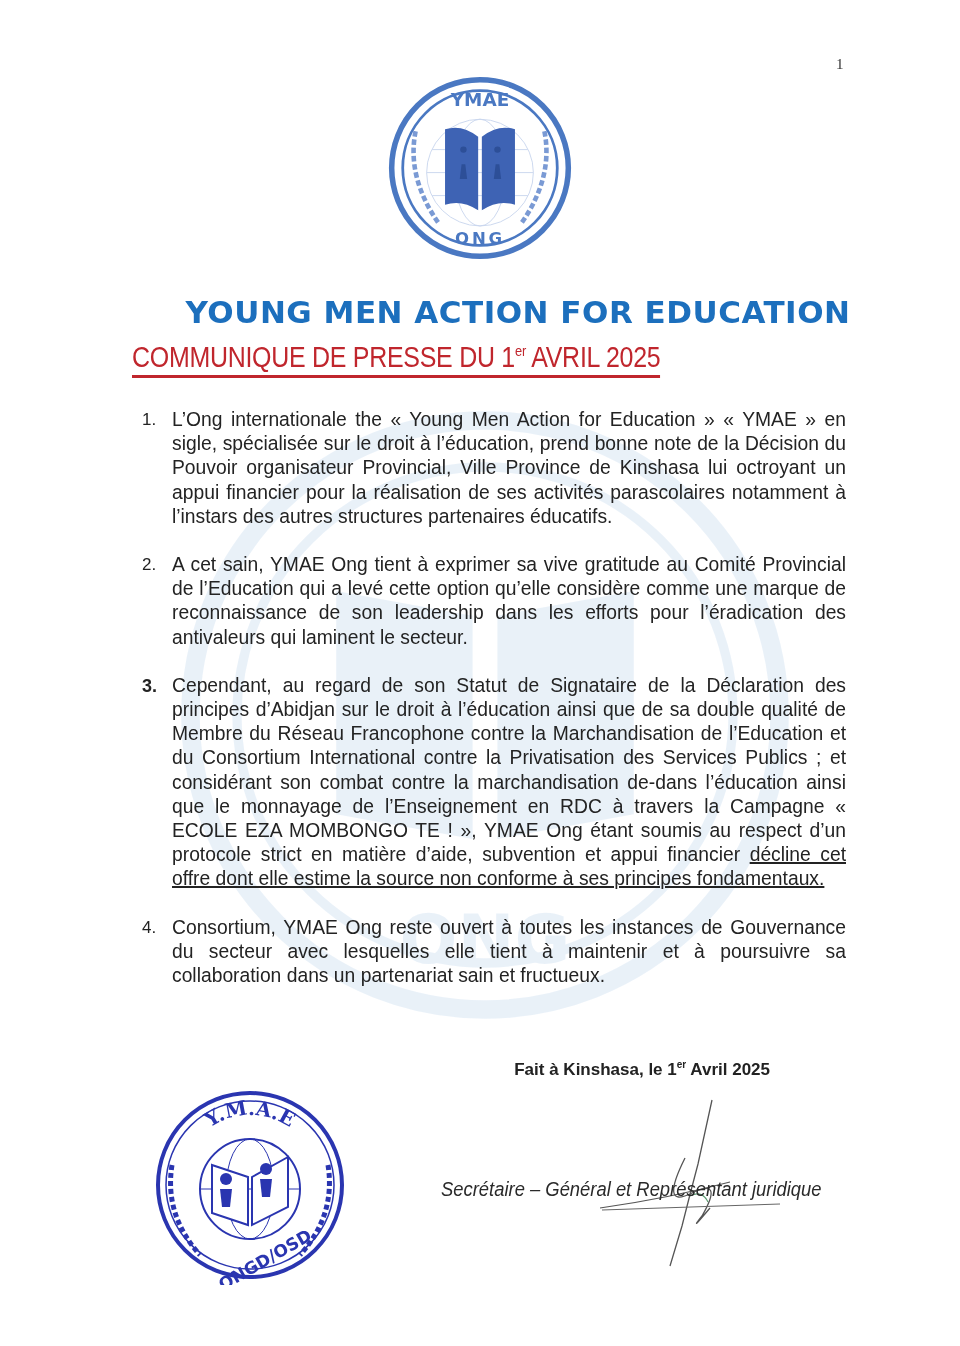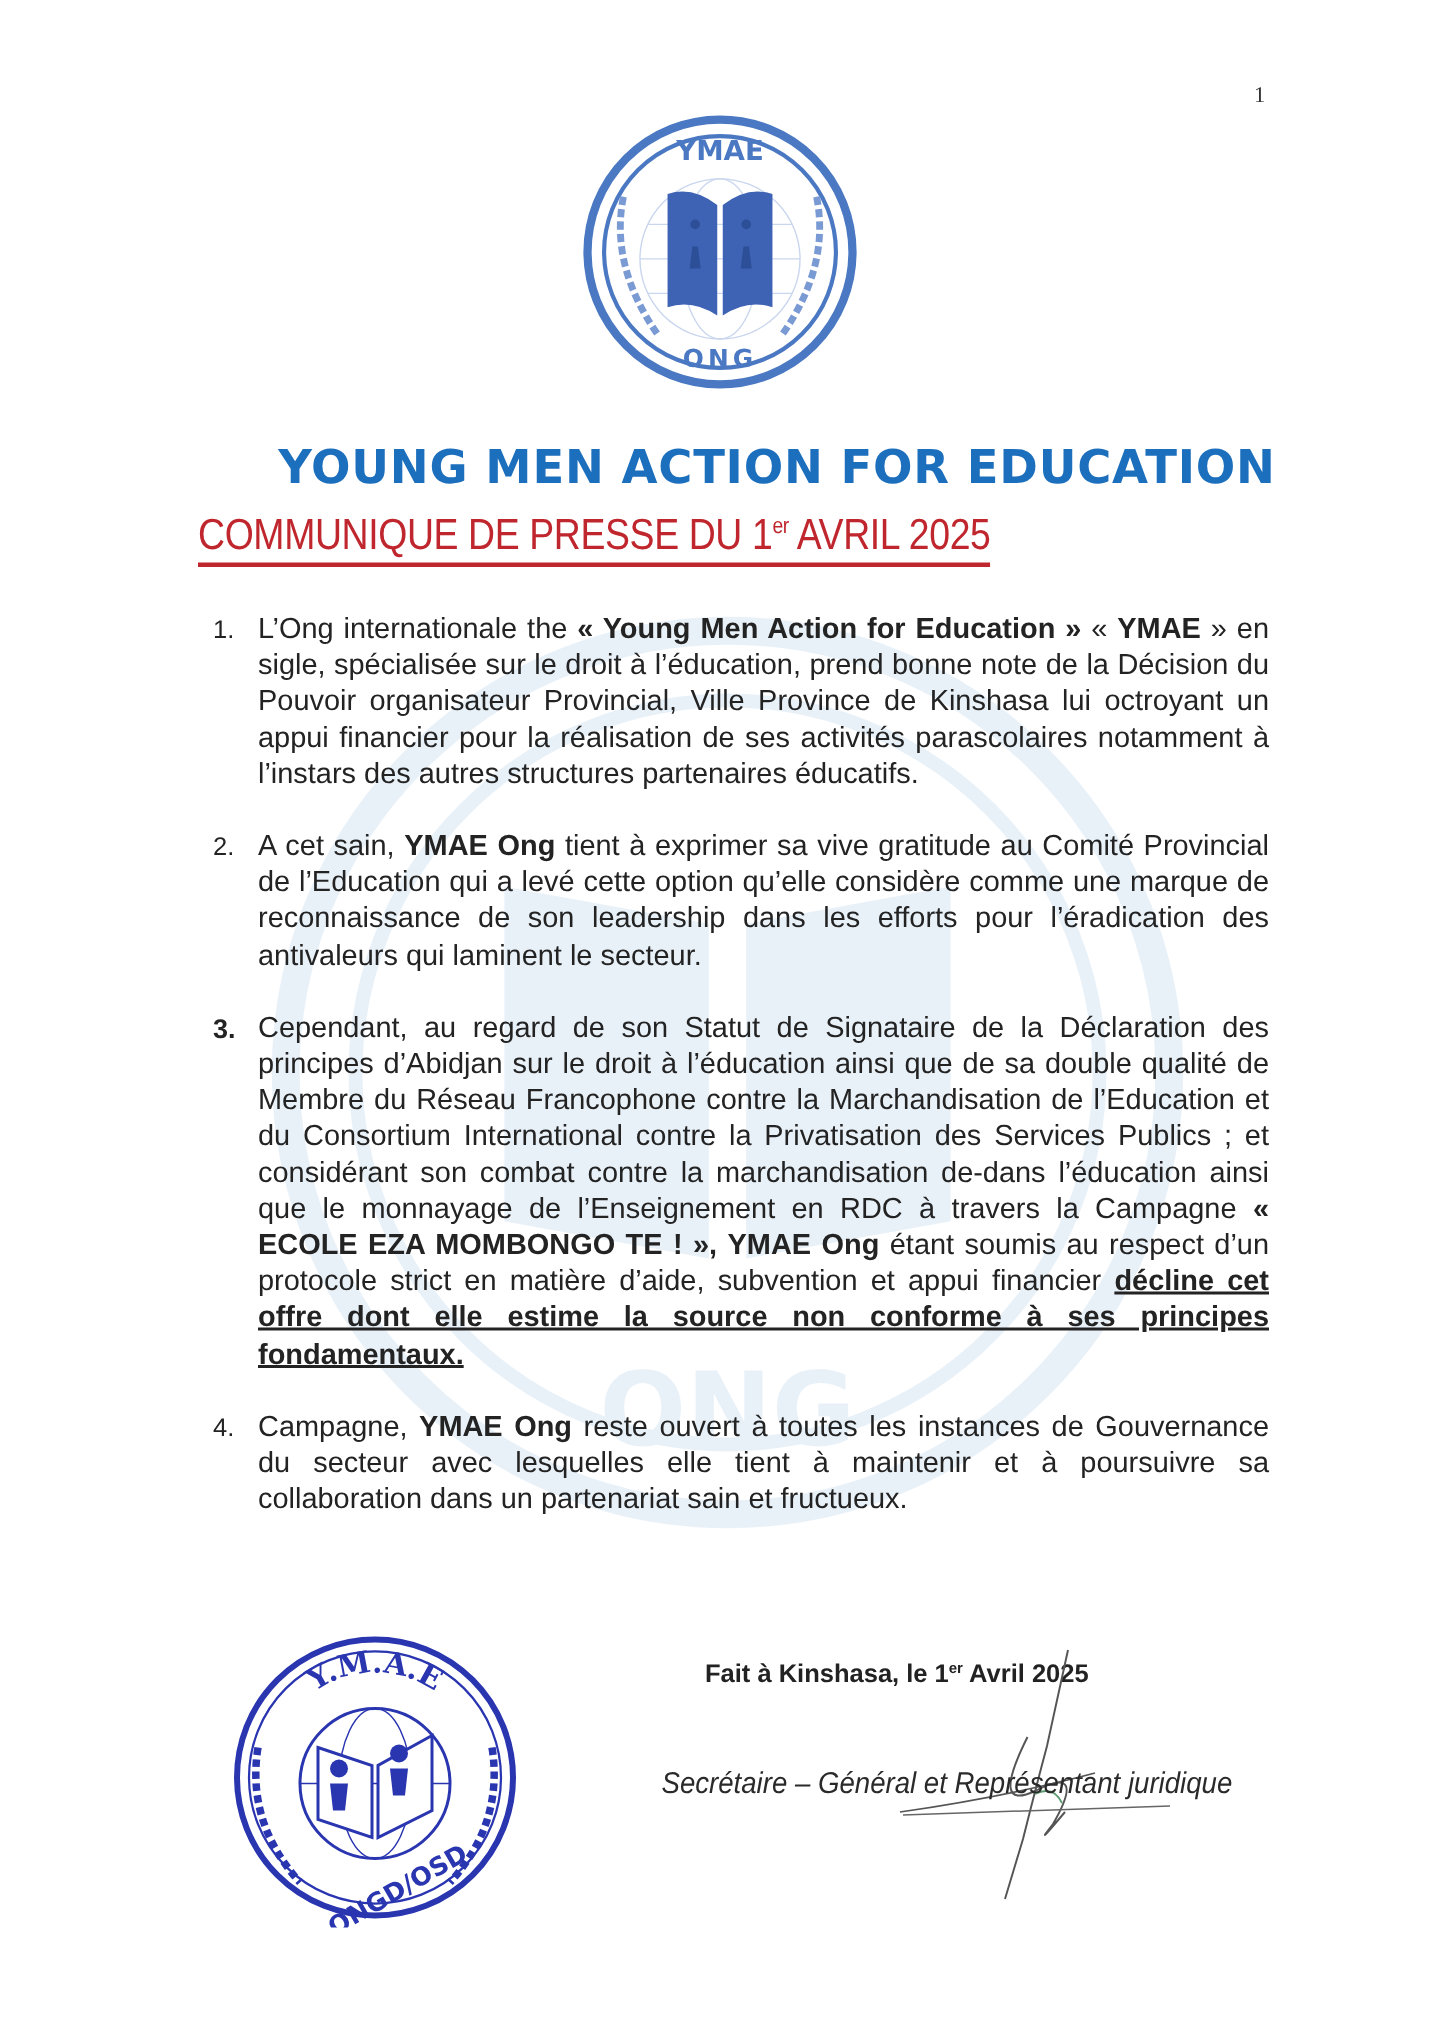--- a/index.html
+++ b/index.html
@@ -24,24 +24,24 @@
     font-family: "Liberation Sans", sans-serif; font-size: 29px; color: #c0262d; font-weight: normal;
     transform: scaleX(0.86); display: inline-block; transform-origin: center;
     border-bottom: 3px solid #c0262d; padding-bottom: 1px; letter-spacing: -0.3px;
   }
   .press-title sup { font-size: 15px; vertical-align: 11px; }
 
   .body-list { position: absolute; left: 140px; top: 408px; width: 706px; margin: 0; padding: 0; list-style: none; }
   .item { position: relative; padding-left: 32px; font-size: 19.3px; line-height: 24.2px; text-align: justify; margin-bottom: 24px; color: #232323; }
   .item .num { position: absolute; left: 2px; top: 0; font-size: 17px; }
   .item .num.bold { font-weight: bold; font-size: 18px; }
-  .item b { font-weight: bold; }
+  .item b { font-weight: normal; }
   .item u { text-decoration: underline; text-decoration-thickness: 2px; }
 
-  .closing { position: absolute; top: 1052px; left: 470px; width: 300px; font-weight: bold; font-size: 17px; line-height: 26px; color: #222; margin-top: 48px; }
+  .closing { position: absolute; top: 1052px; left: 470px; width: 300px; text-align: right; font-weight: bold; font-size: 17px; line-height: 26px; color: #222; }
   .closing sup { font-size: 10px; }
   .signer-role { position: absolute; top: 1178px; left: 441px; font-style: italic; font-size: 20px; color: #2a2a2a; transform: scaleX(0.92); transform-origin: left; }
   .signature { position: absolute; left: 590px; top: 1098px; width: 200px; height: 170px; }
 
   .stamp { position: absolute; left: 150px; top: 1085px; width: 200px; height: 200px; }
 </style>
 </head>
 <body>
 
 <div class="page-number">1</div>
@@ -77,21 +77,21 @@
 <div class="org-title">YOUNG MEN ACTION FOR EDUCATION</div>
 
 <div class="press-title">
   <span class="t"><span>COMMUNIQUE DE PRESSE DU 1</span><sup>er</sup><span> AVRIL 2025</span></span>
 </div>
 
 <ol class="body-list" id="body-list">
     <li class="item"><span class="num">1.</span><span>L’Ong internationale the </span><b>« Young Men Action for Education »</b><span> « </span><b>YMAE</b><span> » en sigle, spécialisée sur le droit à l’éducation, prend bonne note de la Décision du Pouvoir organisateur Provincial, Ville Province de Kinshasa lui octroyant un appui financier pour la réalisation de ses activités parascolaires notamment à l’instars des autres structures partenaires éducatifs.</span></li>
     <li class="item"><span class="num">2.</span><span>A cet sain, </span><b>YMAE Ong</b><span> tient à exprimer sa vive gratitude au Comité Provincial de l’Education qui a levé cette option qu’elle considère comme une marque de reconnaissance de son leadership dans les efforts pour l’éradication des antivaleurs qui laminent le secteur.</span></li>
     <li class="item"><span class="num bold">3.</span><span>Cependant, au regard de son Statut de Signataire de la Déclaration des principes d’Abidjan sur le droit à l’éducation ainsi que de sa double qualité de Membre du Réseau Francophone contre la Marchandisation de l’Education et du Consortium International contre la Privatisation des Services Publics ; et considérant son combat contre la marchandisation de-dans l’éducation ainsi que le monnayage de l’Enseignement en RDC à travers la Campagne </span><b>« ECOLE EZA MOMBONGO TE ! »,</b><span>      </span><b>YMAE Ong</b><span> étant soumis au respect d’un protocole strict en matière d’aide, subvention et appui financier </span><u><b>décline cet offre dont elle estime la source non conforme à ses principes fondamentaux.</b></u></li>
-    <li class="item"><span class="num">4.</span><span>Campagne, </span><b>YMAE Ong</b><span> reste ouvert à toutes les instances de Gouvernance du secteur avec lesquelles elle tient à maintenir et à poursuivre sa collaboration dans un partenariat sain et fructueux.</span></li>
+    <li class="item"><span class="num">4.</span><span>Consortium, </span><b>YMAE Ong</b><span> reste ouvert à toutes les instances de Gouvernance du secteur avec lesquelles elle tient à maintenir et à poursuivre sa collaboration dans un partenariat sain et fructueux.</span></li>
   </ol>
 
 <div class="closing">
   <div><span>Fait à Kinshasa, le 1</span><sup>er</sup><span> Avril 2025</span></div>
 </div>
 
 <svg class="signature" viewBox="0 0 200 170">
   <path d="M122 2 L108 66 Q100 96 92 128 L80 168" fill="none" stroke="#555" stroke-width="1.3"></path>
   <path d="M95 60 Q70 110 100 96 Q135 78 112 118 Q98 136 120 110" fill="none" stroke="#555" stroke-width="1.3"></path>
   <path d="M10 110 Q80 100 140 84" fill="none" stroke="#555" stroke-width="1.1"></path>

